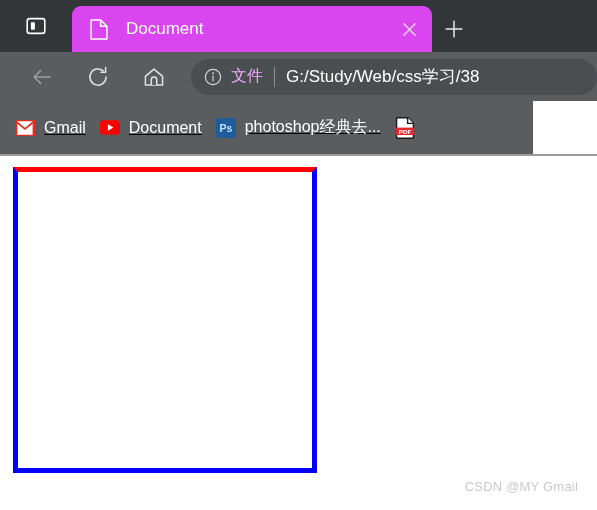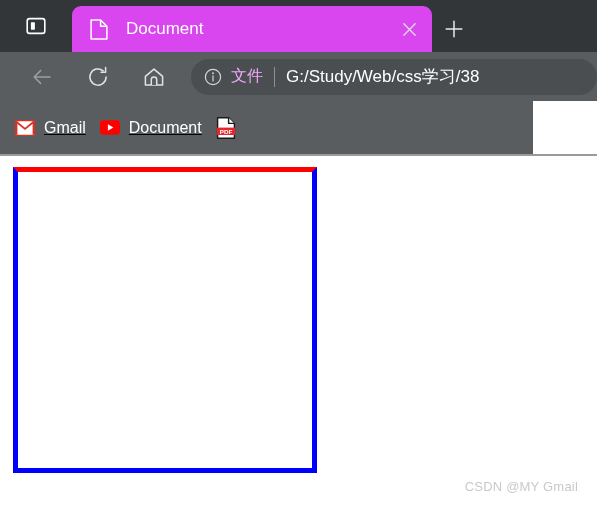--- a/index.html
+++ b/index.html
@@ -304,20 +304,29 @@
     <span class="bookmark-icon">
       <svg width="21" height="15" viewBox="0 0 21 15" aria-hidden="true">
         <rect x="0" y="0" width="21" height="15" rx="3.6" fill="#ff0000"></rect>
         <path d="M8.3 4.2 L14.0 7.5 L8.3 10.8 Z" fill="#ffffff"></path>
       </svg>
     </span>
     <span class="bookmark-label">Document</span>
   </div>
 
 
+  <div class="bookmark-item">
+    <span class="bookmark-icon">
+      <svg width="20" height="20" viewBox="0 0 20 20" aria-hidden="true">
+        <rect x="0" y="0" width="20" height="20" rx="2" fill="#1f5c99"></rect>
+        <text x="10" y="14.2" font-family="Liberation Sans, sans-serif" font-size="10.5" font-weight="bold" fill="#bfe0ff" text-anchor="middle">Ps</text>
+      </svg>
+    </span>
+    <span class="bookmark-label">photoshop经典去...</span>
+  </div>
 
   <div class="bookmark-item">
     <span class="bookmark-icon">
       <svg width="20" height="22" viewBox="0 0 20 22" aria-hidden="true">
         <path d="M1.6 0.8 H12.6 L18.4 6.4 V21.2 H1.6 Z" fill="#ffffff" stroke="#1a1a1a" stroke-width="1.4" stroke-linejoin="round"></path>
         <path d="M12.6 0.8 V6.4 H18.4" fill="#ffffff" stroke="#1a1a1a" stroke-width="1.4" stroke-linejoin="round"></path>
         <rect x="1.0" y="10.6" width="18" height="7.4" fill="#e8252a"></rect>
         <text x="10" y="16.7" font-family="Liberation Sans, sans-serif" font-size="6.2" font-weight="bold" fill="#ffffff" text-anchor="middle">PDF</text>
       </svg>
     </span>

